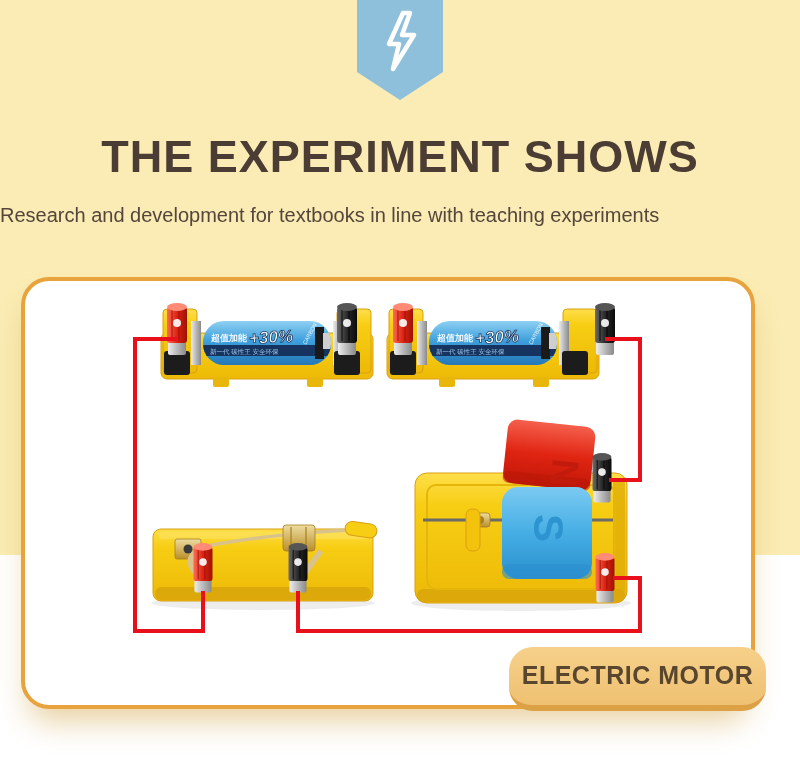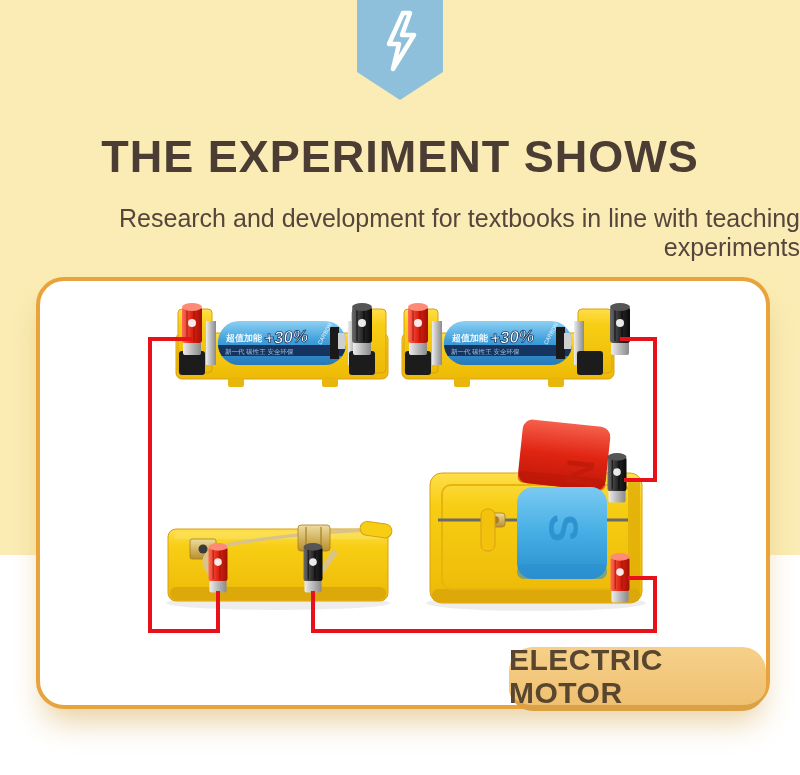--- a/index.html
+++ b/index.html
@@ -24,45 +24,45 @@
   .banner svg { margin-top: 8px; }
   
   .title {
     position: absolute; left: 0; top: 131px; width: 800px;
     text-align: center;
     font-size: 45px; font-weight: bold; letter-spacing: 1px;
     color: #4B3C34;
   }
   .subtitle {
     position: absolute; left: 0; top: 204px; width: 800px;
-    text-align: right;
-    font-size: 25px; color: #55453C;
+    text-align: left;
+    font-size: 20px; color: #55453C;
   }
   
   .card {
-    position: absolute; left: 36px; top: 277px;
+    position: absolute; left: 21px; top: 277px;
     width: 726px; height: 424px;
     background: #FFFFFF;
     border: 4px solid #E8A33D;
     border-radius: 28px;
     box-shadow: 0 20px 30px -8px rgba(205,150,45,0.45);
   }
   .card svg.photo { display: block; width: 726px; height: 424px; }
   
   .ribbon {
     position: absolute; left: 509px; top: 647px;
     width: 257px; height: 58px;
     background: linear-gradient(#F6D08A, #EFC172);
     border-bottom: 6px solid #DCA145;
     border-radius: 24px;
     display: flex; flex-direction: column; align-items: center; justify-content: center;
     z-index: 5;
   }
   .ribbon span {
-    font-size: 30px; font-weight: bold; line-height: 1.1;
+    font-size: 25px; font-weight: bold; line-height: 1.1;
     color: #59462F; letter-spacing: 0.5px;
   }
 </style>
 </head>
 <body>
 
 <div class="page">
 
   <div class="banner">
     <svg width="40" height="66" viewBox="0 0 40 64">

